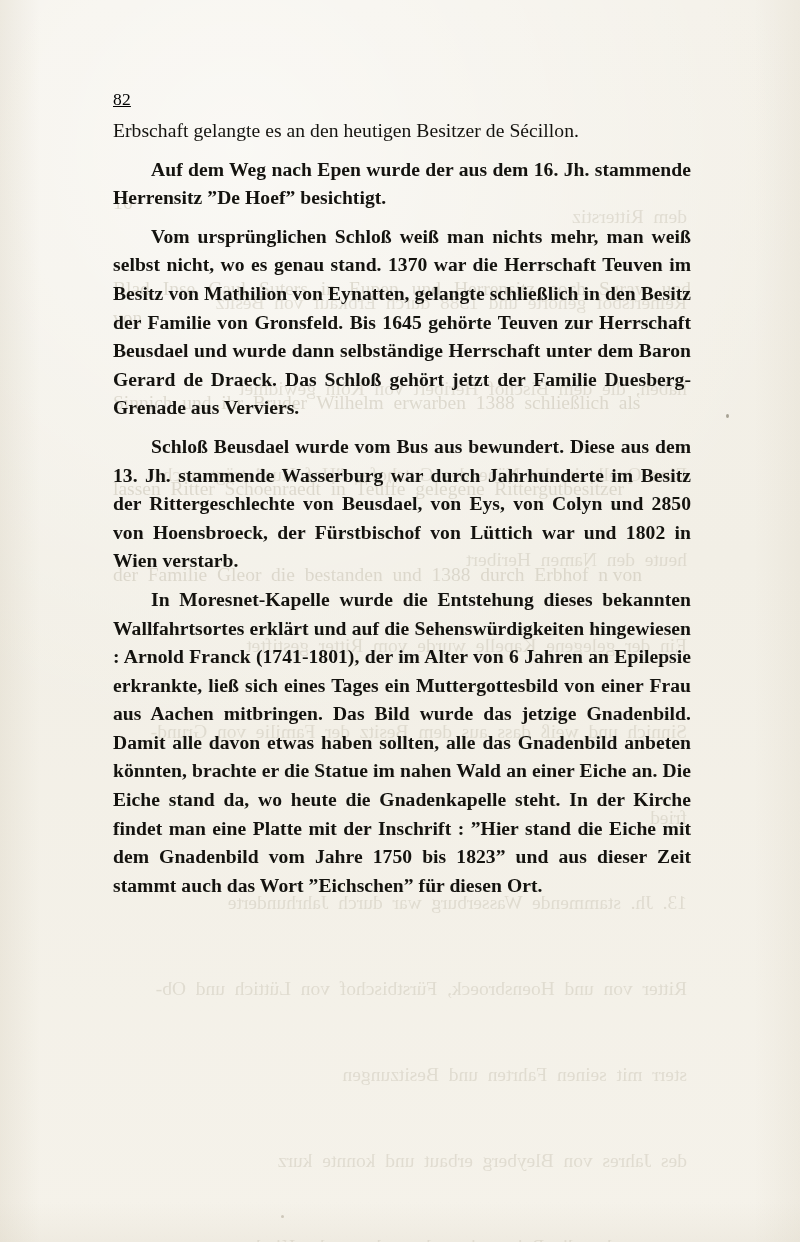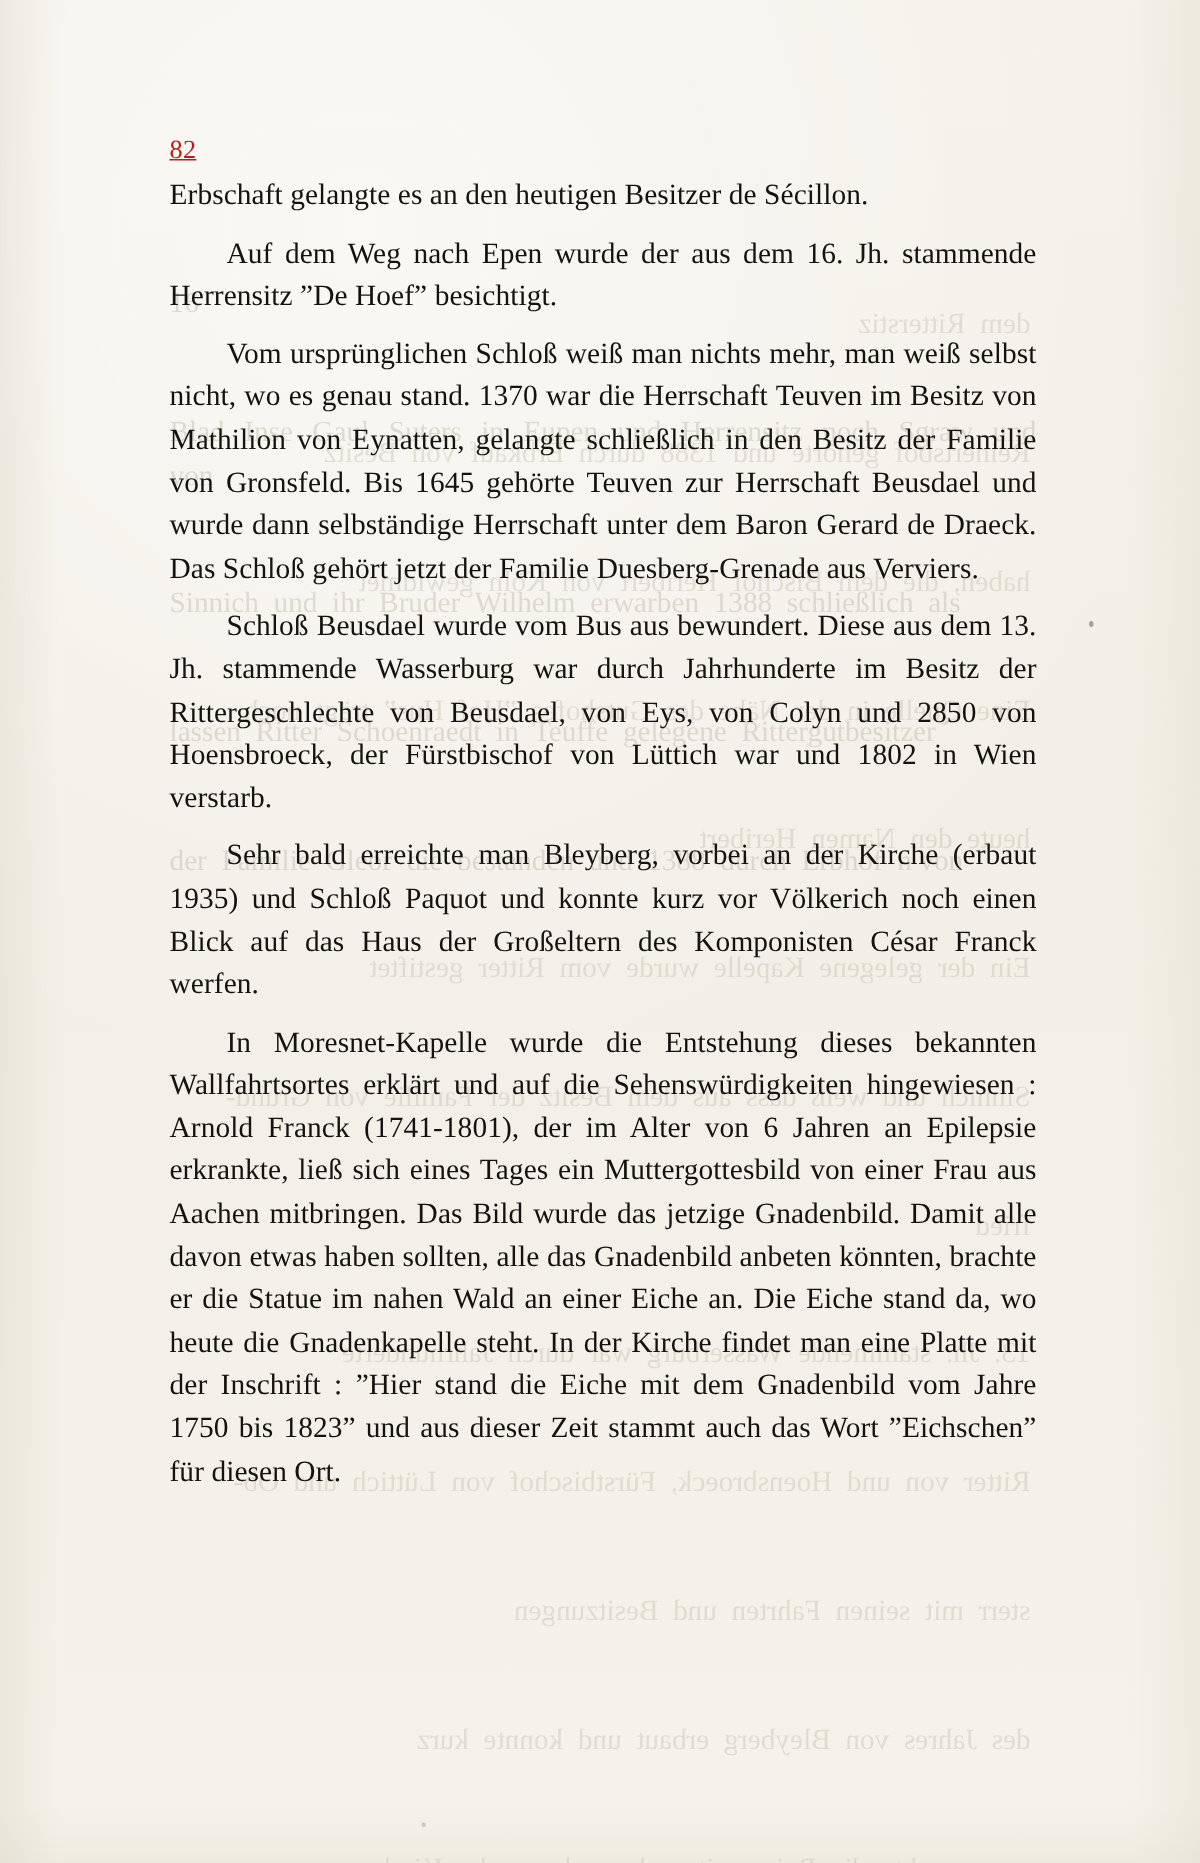--- a/index.html
+++ b/index.html
@@ -79,37 +79,37 @@
   #textblock {
     position: absolute;
     left: 113px;
     top: 88px;
     width: 578px;
     z-index: 5;
   }
   #folio {
     font-size: 17.5px;
     line-height: 22px;
-    color: #b91c1c;
+    color: #000000;
     letter-spacing: 0.2px;
     margin: 0 0 7px 0;
     text-decoration: underline;
   }
   .para {
     margin: 0;
     font-size: 19.6px;
     line-height: 28.6px;
     color: #14130f;
     text-align: justify;
     text-justify: inter-word;
     letter-spacing: 0.05px;
     -webkit-font-smoothing: antialiased;
   }
   .para + .para { margin-top: 10px; }
-  .para.indent { text-indent: 38px; }
+  .para.indent { text-indent: 38px; font-weight: bold; }
   .para.noindent { text-indent: 0; }
 
   
   #speck {
     position: absolute;
     left: 726px;
     top: 414px;
     width: 3px;
     height: 4px;
     background: #8d8878;
@@ -179,20 +179,19 @@
 
   <div id="paper-edge-shade"></div>
 
   <div id="textblock">
     <div id="folio">82</div>
 
     <p class="para noindent">Erbschaft gelangte es an den heutigen Besitzer de Sécillon.</p>
     <p class="para indent">Auf dem Weg nach Epen wurde der aus dem 16. Jh. stammende Herrensitz ”De Hoef” besichtigt.</p>
     <p class="para indent">Vom ursprünglichen Schloß weiß man nichts mehr, man weiß selbst nicht, wo es genau stand. 1370 war die Herrschaft Teuven im Besitz von Mathilion von Eynatten, gelangte schließlich in den Besitz der Familie von Gronsfeld. Bis 1645 gehörte Teuven zur Herrschaft Beusdael und wurde dann selbständige Herrschaft unter dem Baron Gerard de Draeck. Das Schloß gehört jetzt der Familie Duesberg-Grenade aus Verviers.</p>
     <p class="para indent">Schloß Beusdael wurde vom Bus aus bewundert. Diese aus dem 13. Jh. stammende Wasserburg war durch Jahrhunderte im Besitz der Rittergeschlechte von Beusdael, von Eys, von Colyn und 2850 von Hoensbroeck, der Fürstbischof von Lüttich war und 1802 in Wien verstarb.</p>
-    <p class="para indent">Sehr bald erreichte man Bleyberg, vorbei an der Kirche (erbaut 1935) und Schloß Paquot und konnte kurz vor Völkerich noch einen Blick auf das Haus der Großeltern des Komponisten César Franck werfen.</p>
     <p class="para indent">In Moresnet-Kapelle wurde die Entstehung dieses bekannten Wallfahrtsortes erklärt und auf die Sehenswürdigkeiten hingewiesen : Arnold Franck (1741-1801), der im Alter von 6 Jahren an Epilepsie erkrankte, ließ sich eines Tages ein Muttergottesbild von einer Frau aus Aachen mitbringen. Das Bild wurde das jetzige Gnadenbild. Damit alle davon etwas haben sollten, alle das Gnadenbild anbeten könnten, brachte er die Statue im nahen Wald an einer Eiche an. Die Eiche stand da, wo heute die Gnadenkapelle steht. In der Kirche findet man eine Platte mit der Inschrift : ”Hier stand die Eiche mit dem Gnadenbild vom Jahre 1750 bis 1823” und aus dieser Zeit stammt auch das Wort ”Eichschen” für diesen Ort.</p>
   </div>
 
   <div id="speck"></div>
   <div id="speck-2"></div>
 
 </div>
 
 </body></html>

